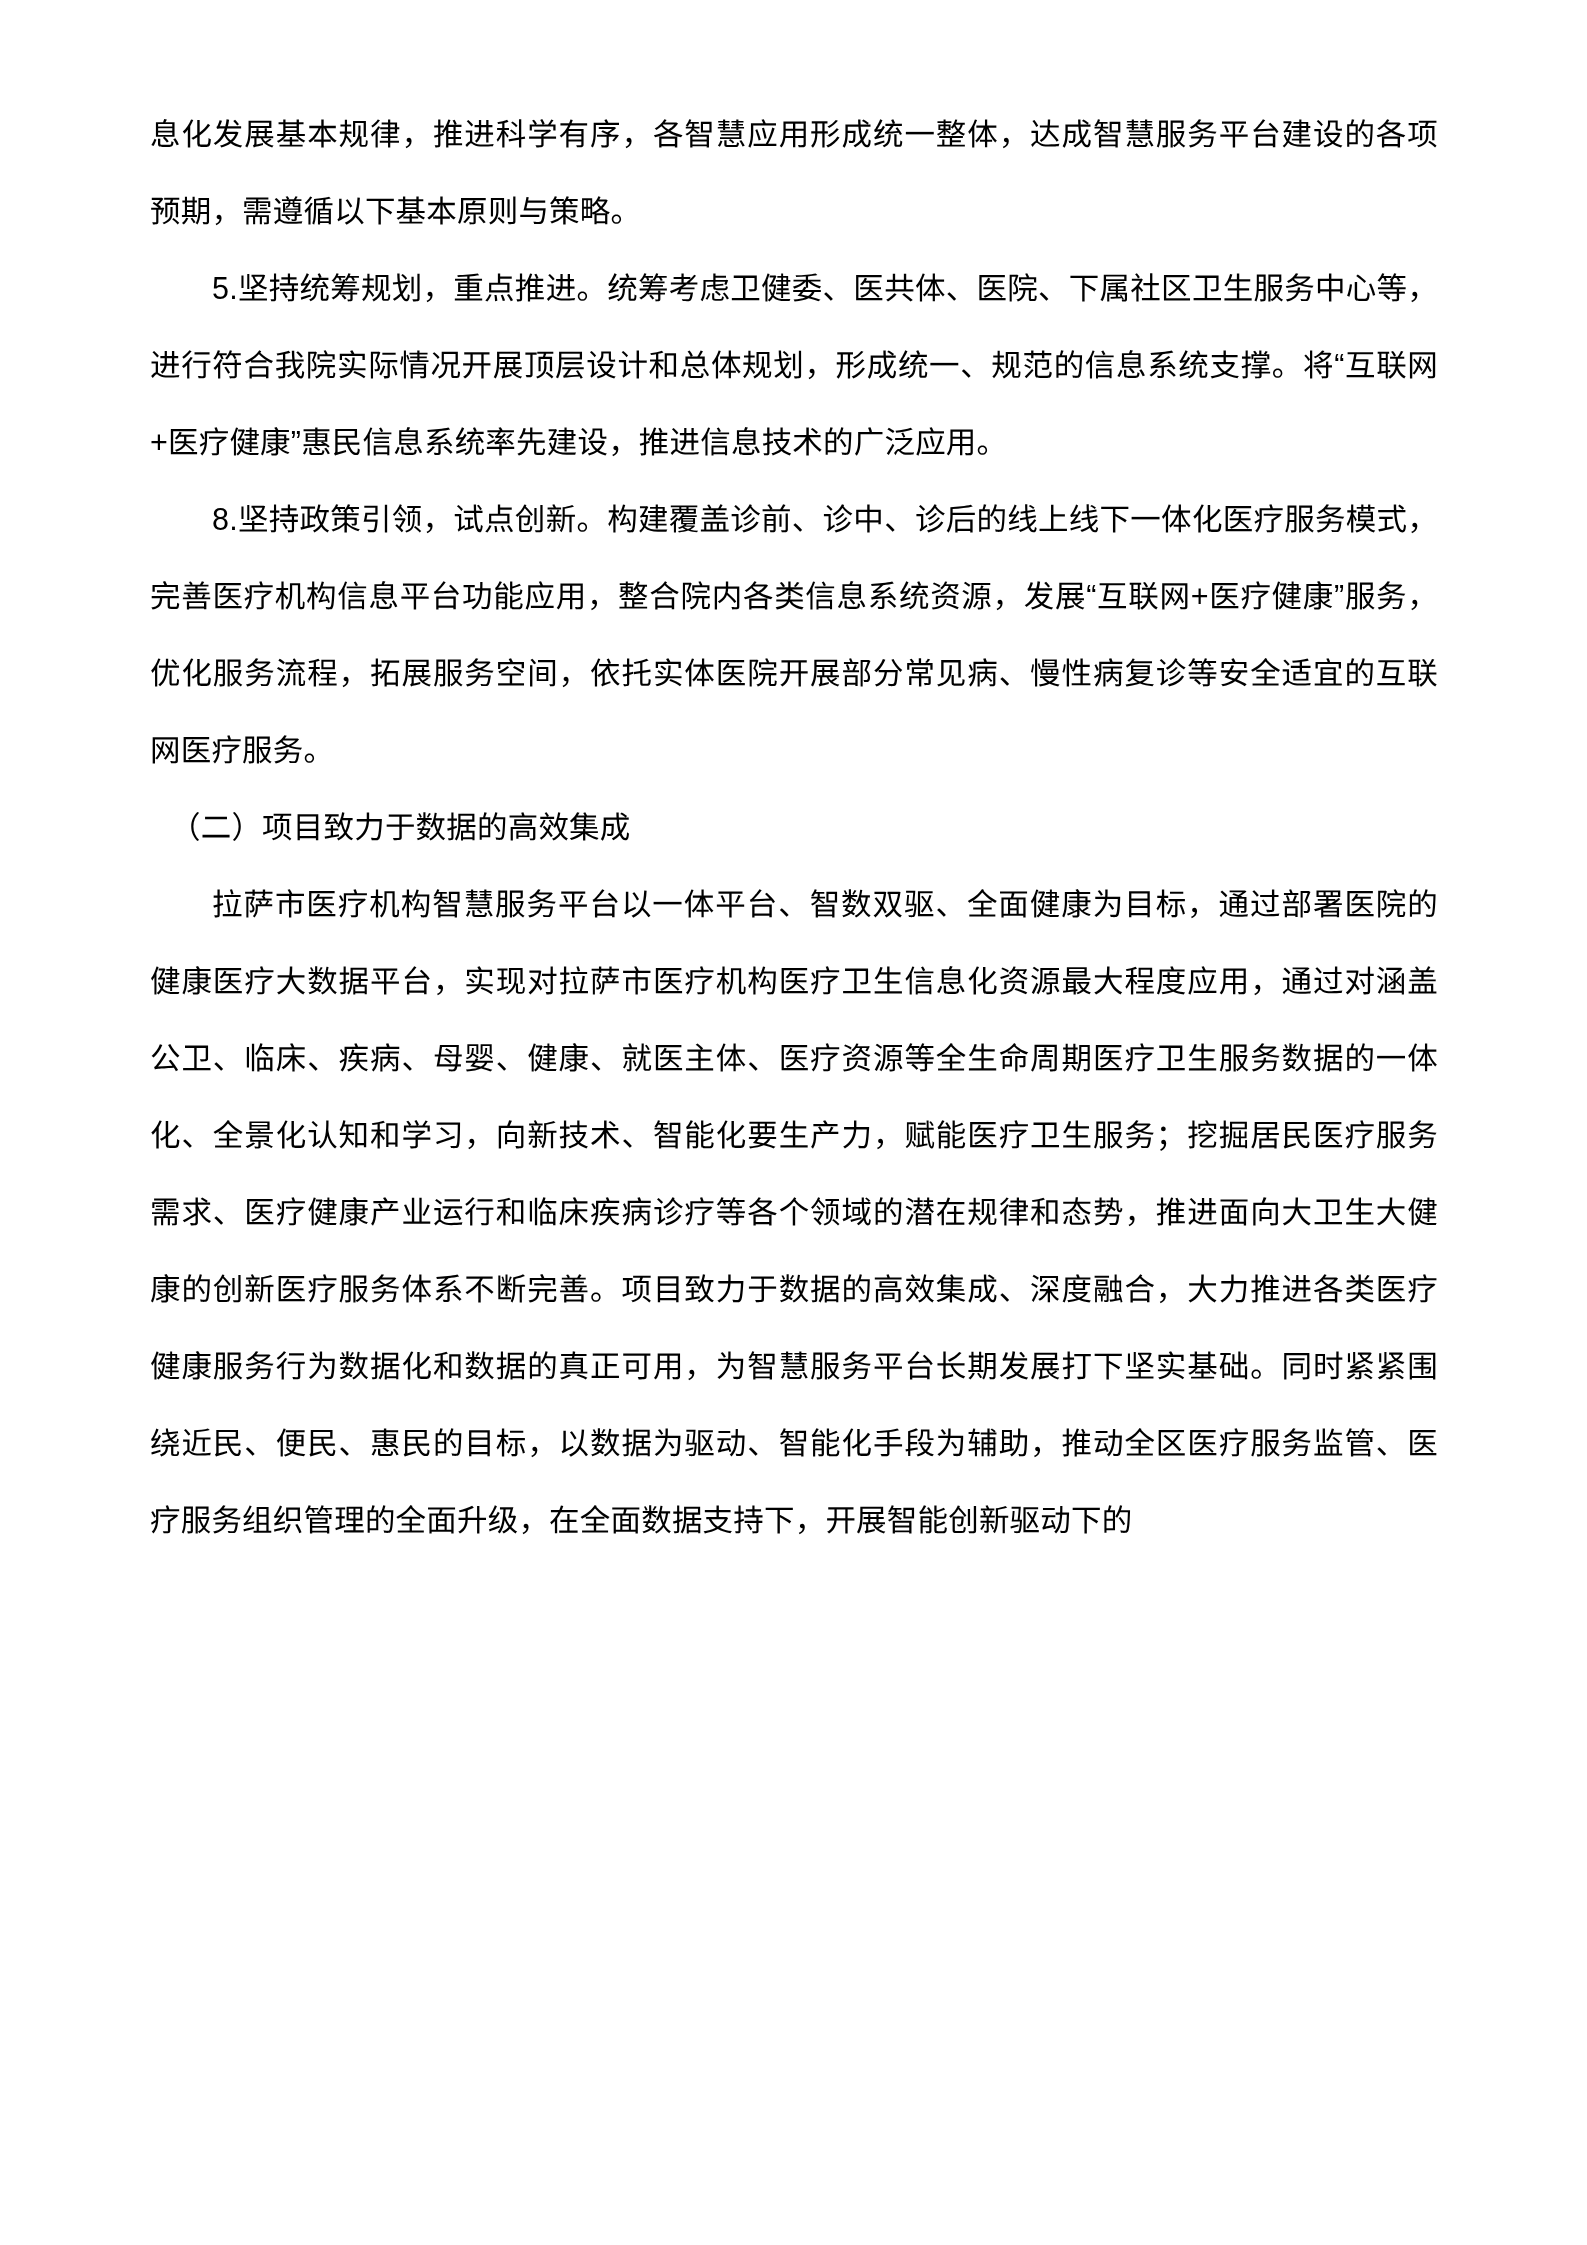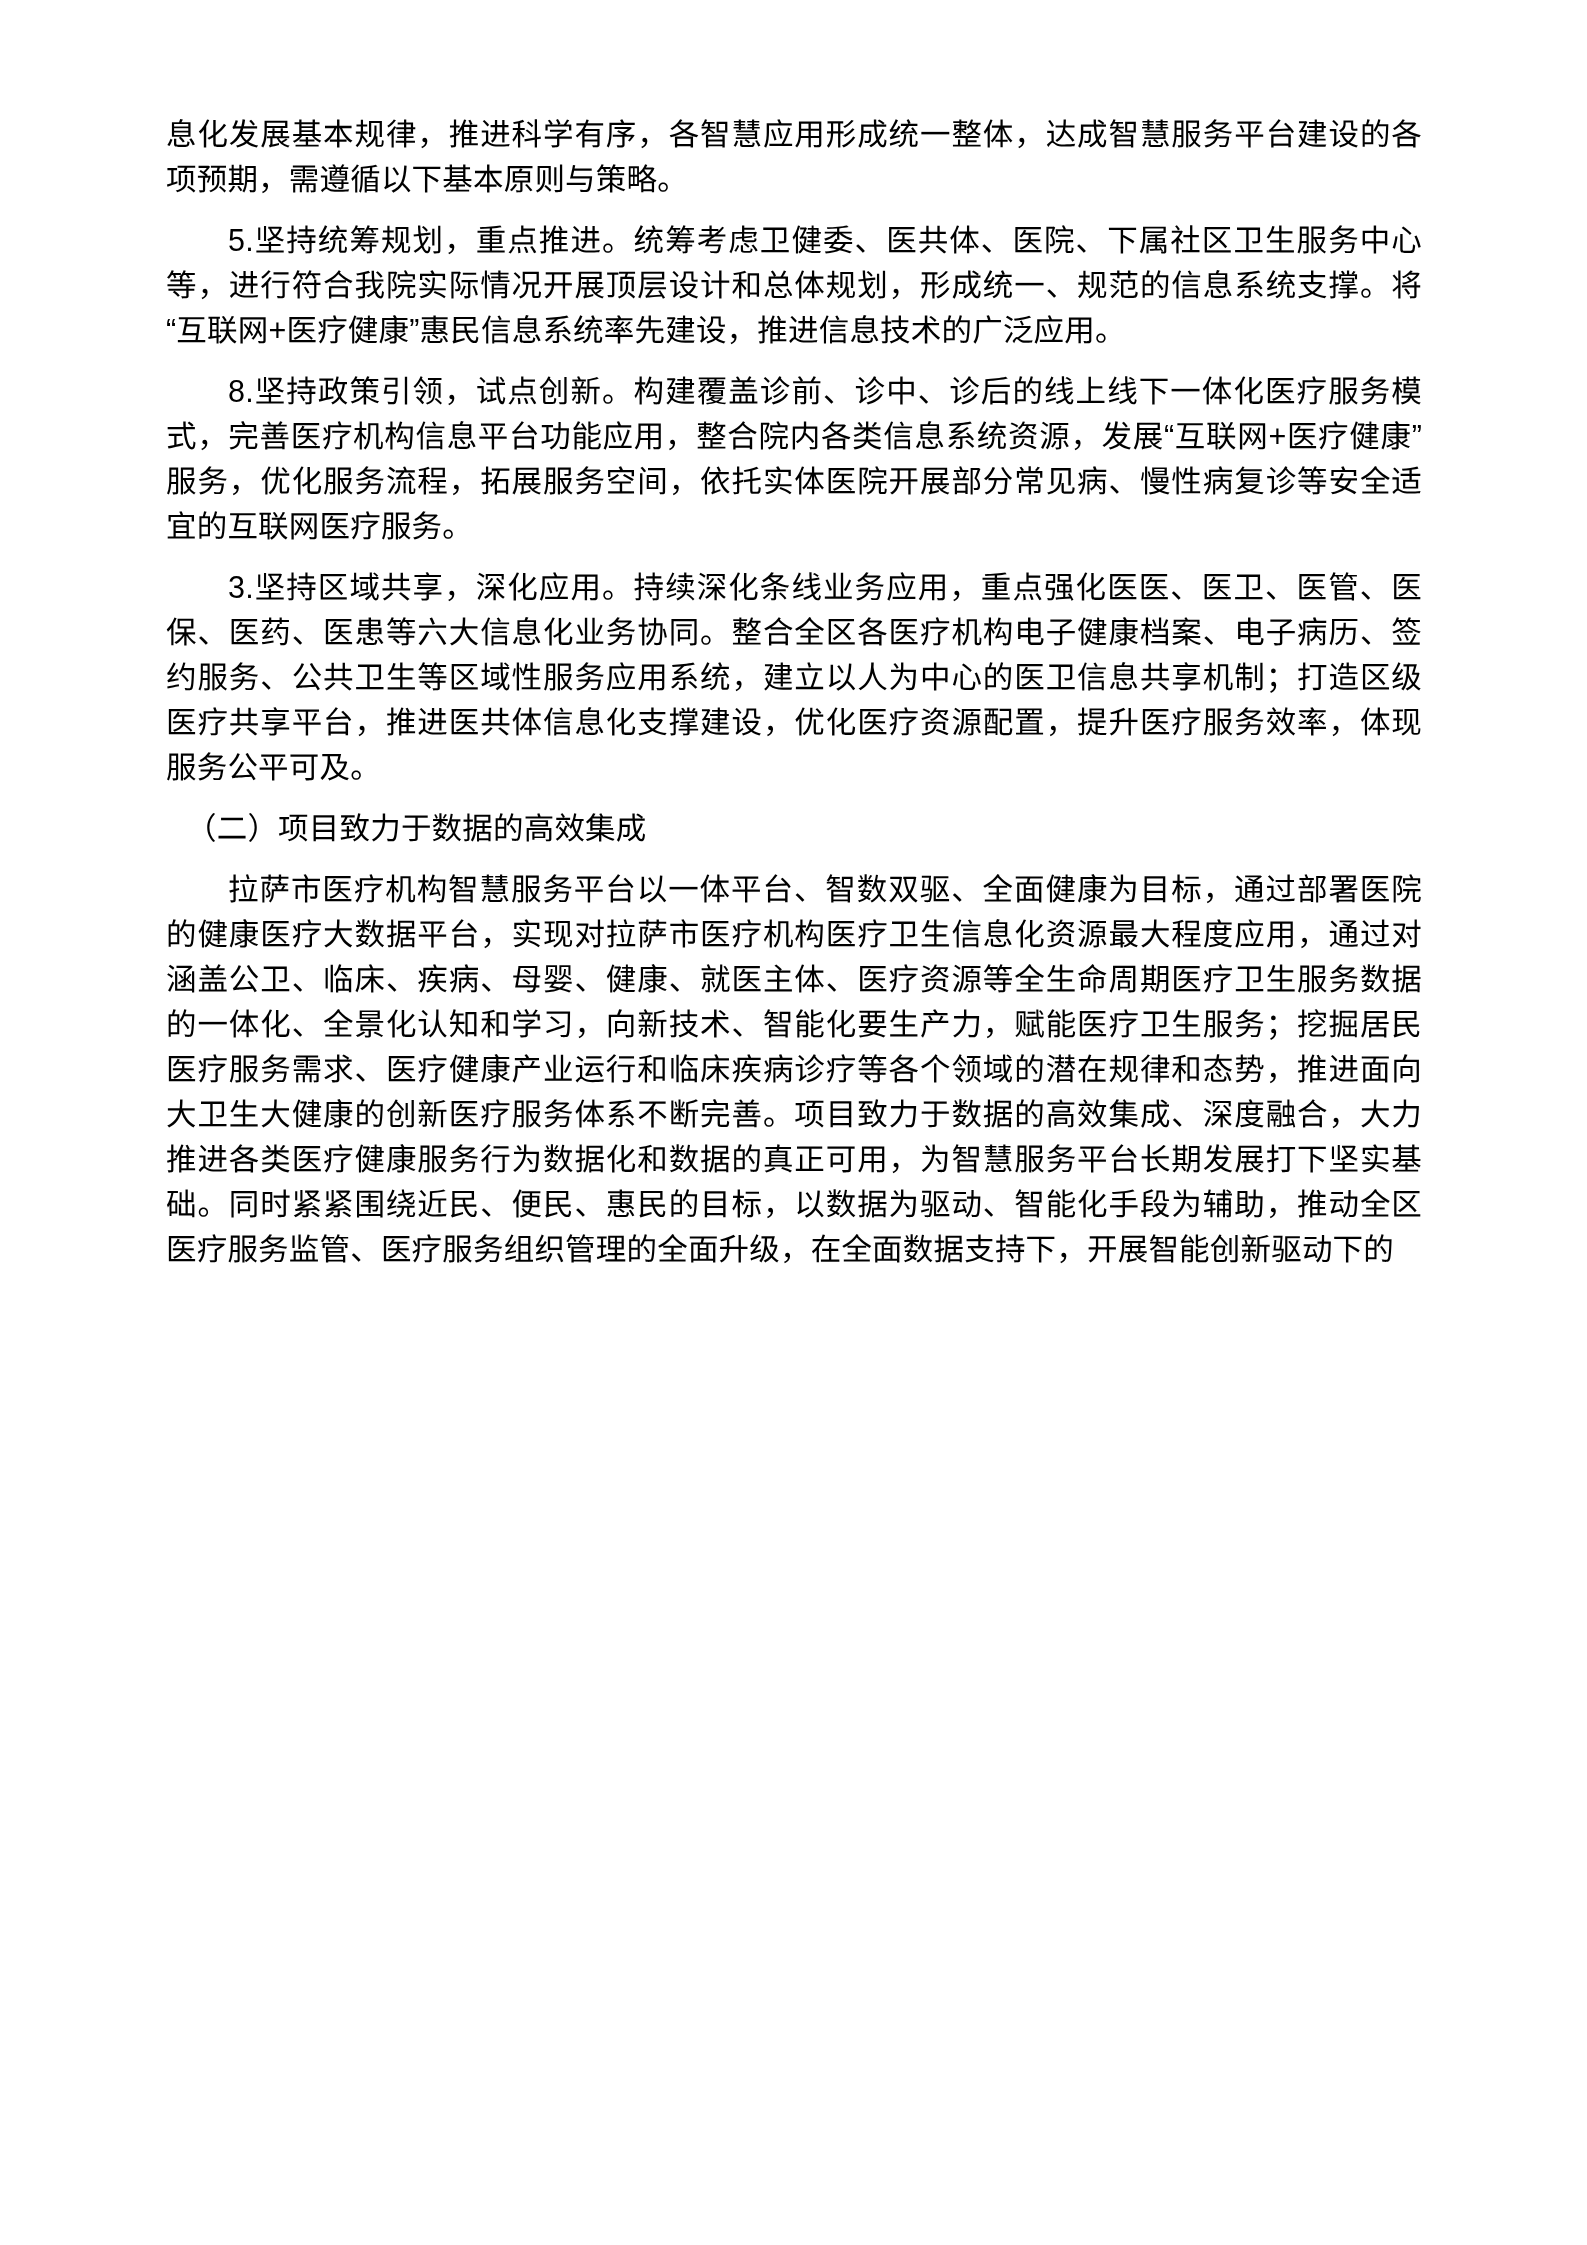--- a/index.html
+++ b/index.html
@@ -20,25 +20,25 @@
     overflow: hidden;
     box-sizing: border-box;
   }
   .doc-body {
     position: absolute;
     left: 150px;
     top: 96px;
     width: 1288px;
   }
   p.para {
-    margin: 16px;
+    margin: 0;
     padding: 0;
     font-family: "Liberation Sans", "DejaVu Sans", sans-serif;
     font-size: 30.5px;
-    line-height: 45px;
+    line-height: 77px;
     color: #000000;
     text-align: justify;
     text-justify: inter-character;
     letter-spacing: 0.2px;
     word-break: break-all;
     text-align-last: left;
   }
   p.indent {
     text-indent: 62px;
   }
@@ -55,21 +55,20 @@
 
 <div class="page">
   <div class="doc-body">
 
     <p class="para noindent">息化发展基本规律，推进科学有序，各智慧应用形成统一整体，达成智慧服务平台建设的各项预期，需遵循以下基本原则与策略。</p>
 
     <p class="para indent">5.坚持统筹规划，重点推进。统筹考虑卫健委、医共体、医院、下属社区卫生服务中心等，进行符合我院实际情况开展顶层设计和总体规划，形成统一、规范的信息系统支撑。将“互联网+医疗健康”惠民信息系统率先建设，推进信息技术的广泛应用。</p>
 
     <p class="para indent">8.坚持政策引领，试点创新。构建覆盖诊前、诊中、诊后的线上线下一体化医疗服务模式，完善医疗机构信息平台功能应用，整合院内各类信息系统资源，发展“互联网+医疗健康”服务，优化服务流程，拓展服务空间，依托实体医院开展部分常见病、慢性病复诊等安全适宜的互联网医疗服务。</p>
 
-    <p class="para indent">3.坚持区域共享，深化应用。持续深化条线业务应用，重点强化医医、医卫、医管、医保、医药、医患等六大信息化业务协同。整合全区各医疗机构电子健康档案、电子病历、签约服务、公共卫生等区域性服务应用系统，建立以人为中心的医卫信息共享机制；打造区级医疗共享平台，推进医共体信息化支撑建设，优化医疗资源配置，提升医疗服务效率，体现服务公平可及。</p>
 
     <p class="para heading">（二）项目致力于数据的高效集成</p>
 
 
     <p class="para indent">拉萨市医疗机构智慧服务平台以一体平台、智数双驱、全面健康为目标，通过部署医院的健康医疗大数据平台，实现对拉萨市医疗机构医疗卫生信息化资源最大程度应用，通过对涵盖公卫、临床、疾病、母婴、健康、就医主体、医疗资源等全生命周期医疗卫生服务数据的一体化、全景化认知和学习，向新技术、智能化要生产力，赋能医疗卫生服务；挖掘居民医疗服务需求、医疗健康产业运行和临床疾病诊疗等各个领域的潜在规律和态势，推进面向大卫生大健康的创新医疗服务体系不断完善。项目致力于数据的高效集成、深度融合，大力推进各类医疗健康服务行为数据化和数据的真正可用，为智慧服务平台长期发展打下坚实基础。同时紧紧围绕近民、便民、惠民的目标，以数据为驱动、智能化手段为辅助，推动全区医疗服务监管、医疗服务组织管理的全面升级，在全面数据支持下，开展智能创新驱动下的</p>
 
   </div>
 </div>
 
 </body></html>

